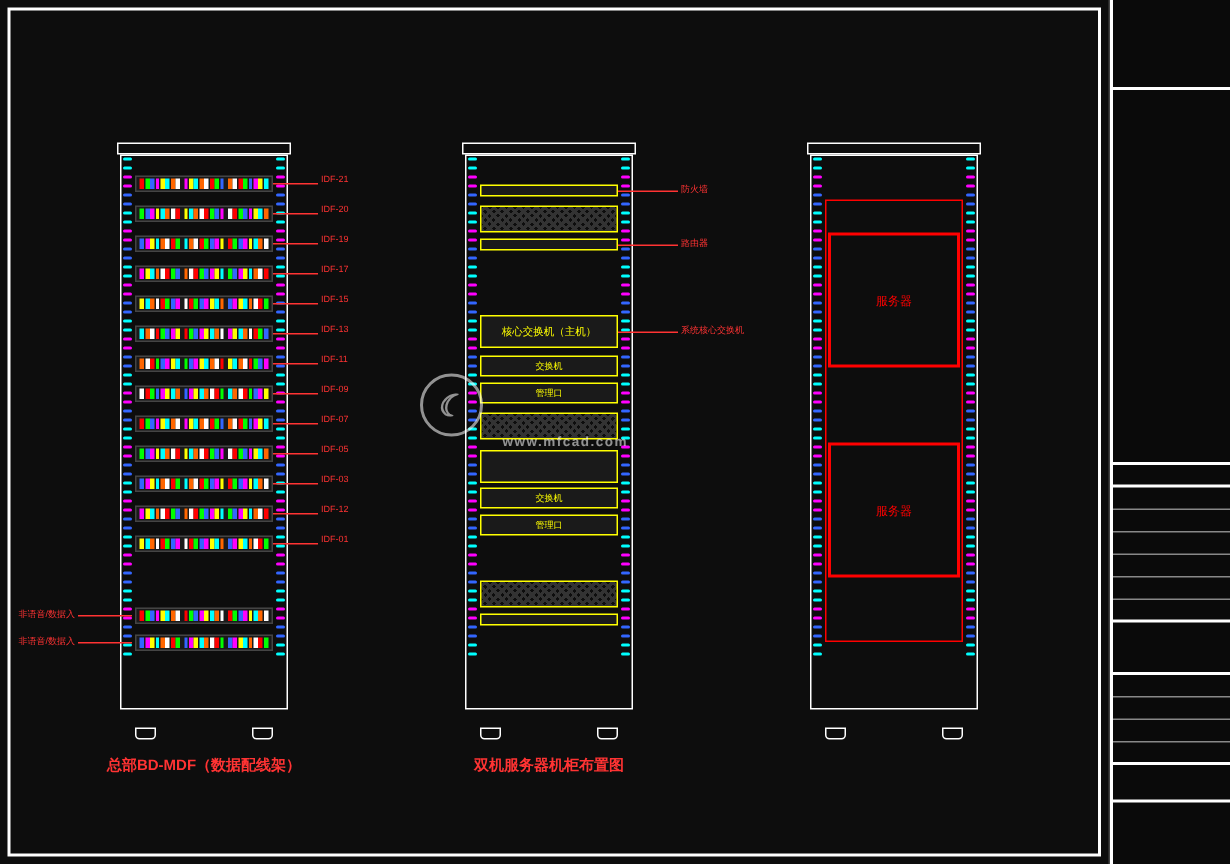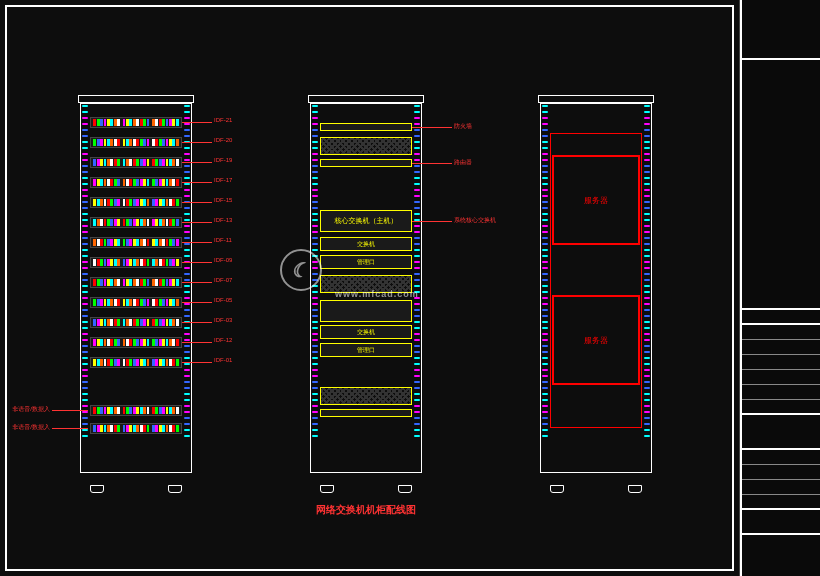--- a/index.html
+++ b/index.html
@@ -156,20 +156,21 @@
         <div class="rail-tick" style="background: rgb(0, 255, 255);"></div>
         <div class="rail-tick" style="background: rgb(0, 255, 255);"></div>
         <div class="rail-tick" style="background: rgb(255, 0, 255);"></div>
         <div class="rail-tick" style="background: rgb(255, 0, 255);"></div>
         <div class="rail-tick" style="background: rgb(51, 102, 255);"></div>
         <div class="rail-tick" style="background: rgb(51, 102, 255);"></div>
         <div class="rail-tick" style="background: rgb(0, 255, 255);"></div>
         <div class="rail-tick" style="background: rgb(0, 255, 255);"></div>
       </div>
     <div class="rack-feet"></div>
+    <div class="rack-title">总部BD-MDF（数据配线架）</div>
   <div class="patch-panel" style="top: 22px;">
         <div class="port-group">
           <div class="port" style="background: rgb(255, 0, 0);"></div>
           <div class="port" style="background: rgb(0, 255, 0);"></div>
           <div class="port" style="background: rgb(51, 102, 255);"></div>
           <div class="port" style="background: rgb(255, 0, 255);"></div>
           <div class="port" style="background: rgb(255, 255, 0);"></div>
           <div class="port" style="background: rgb(0, 255, 255);"></div>
           <div class="port" style="background: rgb(255, 102, 0);"></div>
           <div class="port" style="background: rgb(255, 255, 255);"></div>
@@ -834,21 +835,21 @@
     <div class="switch-panel switch-lg" style="top:205px"></div>
     <div class="switch-panel switch-md" style="top:230px">
         <span>交换机</span>
       </div>
     <div class="switch-panel switch-md" style="top:248px">
         <span>管理口</span>
       </div>
     <div class="switch-panel switch-hatch" style="top:292px"></div>
     <div class="switch-panel switch-sm" style="top:314px"></div>
     <div class="rack-feet"></div>
-    <div class="rack-title">网络交换机机柜配线图</div>
+    <div class="rack-title">双机服务器机柜布置图</div>
   </div>
 
   <div class="rack" id="rack3" style="left:520px;top:95px">
     <div class="rack-top"></div>
     <div class="rack-frame"></div>
     <div class="rail left" id="r3l">
         <div class="rail-tick" style="background: rgb(0, 255, 255);"></div>
         <div class="rail-tick" style="background: rgb(0, 255, 255);"></div>
         <div class="rail-tick" style="background: rgb(255, 0, 255);"></div>
         <div class="rail-tick" style="background: rgb(255, 0, 255);"></div>

